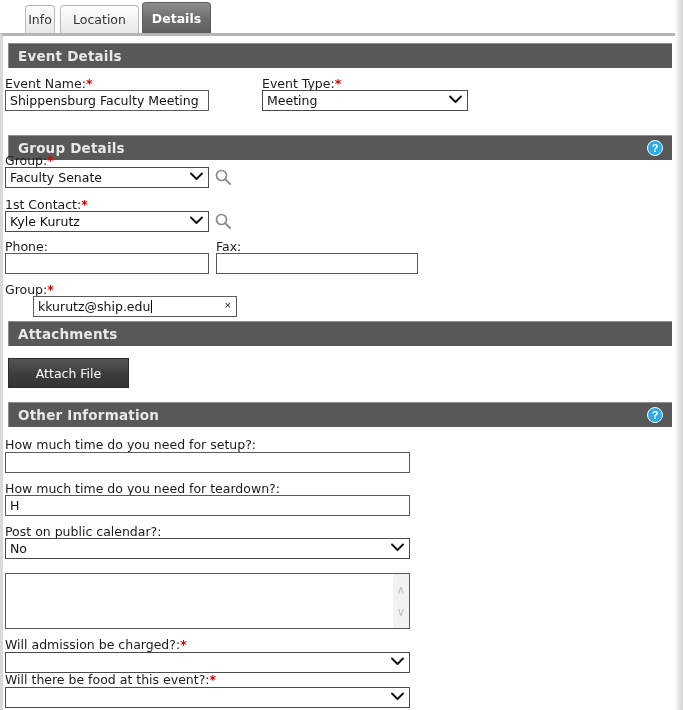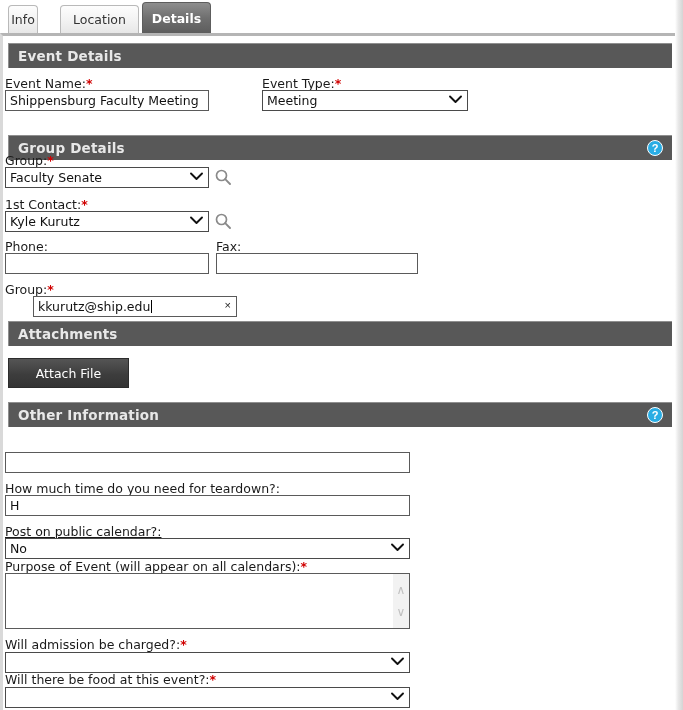--- a/index.html
+++ b/index.html
@@ -37,21 +37,21 @@
   }
   .tab.active {
     top: 2px;
     height: 31px;
     background: linear-gradient(to bottom, #8e8e8e 0%, #6f6f6f 50%, #5d5d5d 100%);
     color: #ffffff;
     font-weight: bold;
     border-color: #5d5d5d;
     z-index: 4;
   }
-  #tab-info     { left: 8px;   width: 30px; }
+  #tab-info     { left: 25px;   width: 30px; }
   #tab-location { left: 60px;  width: 79px; }
   #tab-details  { left: 142px; width: 69px; }
 
   
   .panel {
     position: absolute; left: 0; top: 33px;
     width: 675px; height: 677px;
     background: #ffffff;
     border-left: 3px solid #d9d9d9;
     border-top: 3px solid #b5b5b5;
@@ -298,42 +298,42 @@
 
   <div class="btn-attach">
     <span>Attach File</span>
   </div>
 
   <div class="section-bar" style="top:402px;">
     <span class="stitle">Other Information</span>
     <span class="help-icon">?</span>
   </div>
 
+  <div class="lbl" style="left:5px; top:437px;">
+    <span>How much time do you need for setup?:</span>
+  </div>
   <input class="txt" style="left: 5px; top: 452px; width: 405px;" value="">
 
   <div class="lbl" style="left:5px; top:481px;">
     <span>How much time do you need for teardown?:</span>
   </div>
   <input class="txt" style="left: 5px; top: 495px; width: 405px;" value="H">
 
-  <div class="lbl" style="left:5px; top:524px;text-decoration:underline;">
+  <div class="lbl" style="left:5px; top:524px;">
     <span>Post on public calendar?:</span>
   </div>
   <div class="sel" style="left:5px; top:538px; width:405px;">
     <span>No</span>
     <span class="chev">
       <svg width="13" height="9" viewBox="0 0 13 9">
           <path d="M1 1.5 L6.5 7 L12 1.5" stroke="#111" stroke-width="1.9" fill="none" stroke-linecap="round" stroke-linejoin="round"></path>
         </svg>
     </span>
   </div>
 
-  <div class="lbl" style="left:5px; top:559px;">
-    <span>Purpose of Event (will appear on all calendars):</span><span class="req">*</span>
-  </div>
   <div class="ta-wrap">
     <textarea style=""></textarea>
     <div class="ta-scroll">
       <span>∧</span>
       <span>∨</span>
     </div>
   </div>
 
   <div class="lbl" style="left:5px; top:637px;">
     <span>Will admission be charged?:</span><span class="req">*</span>

